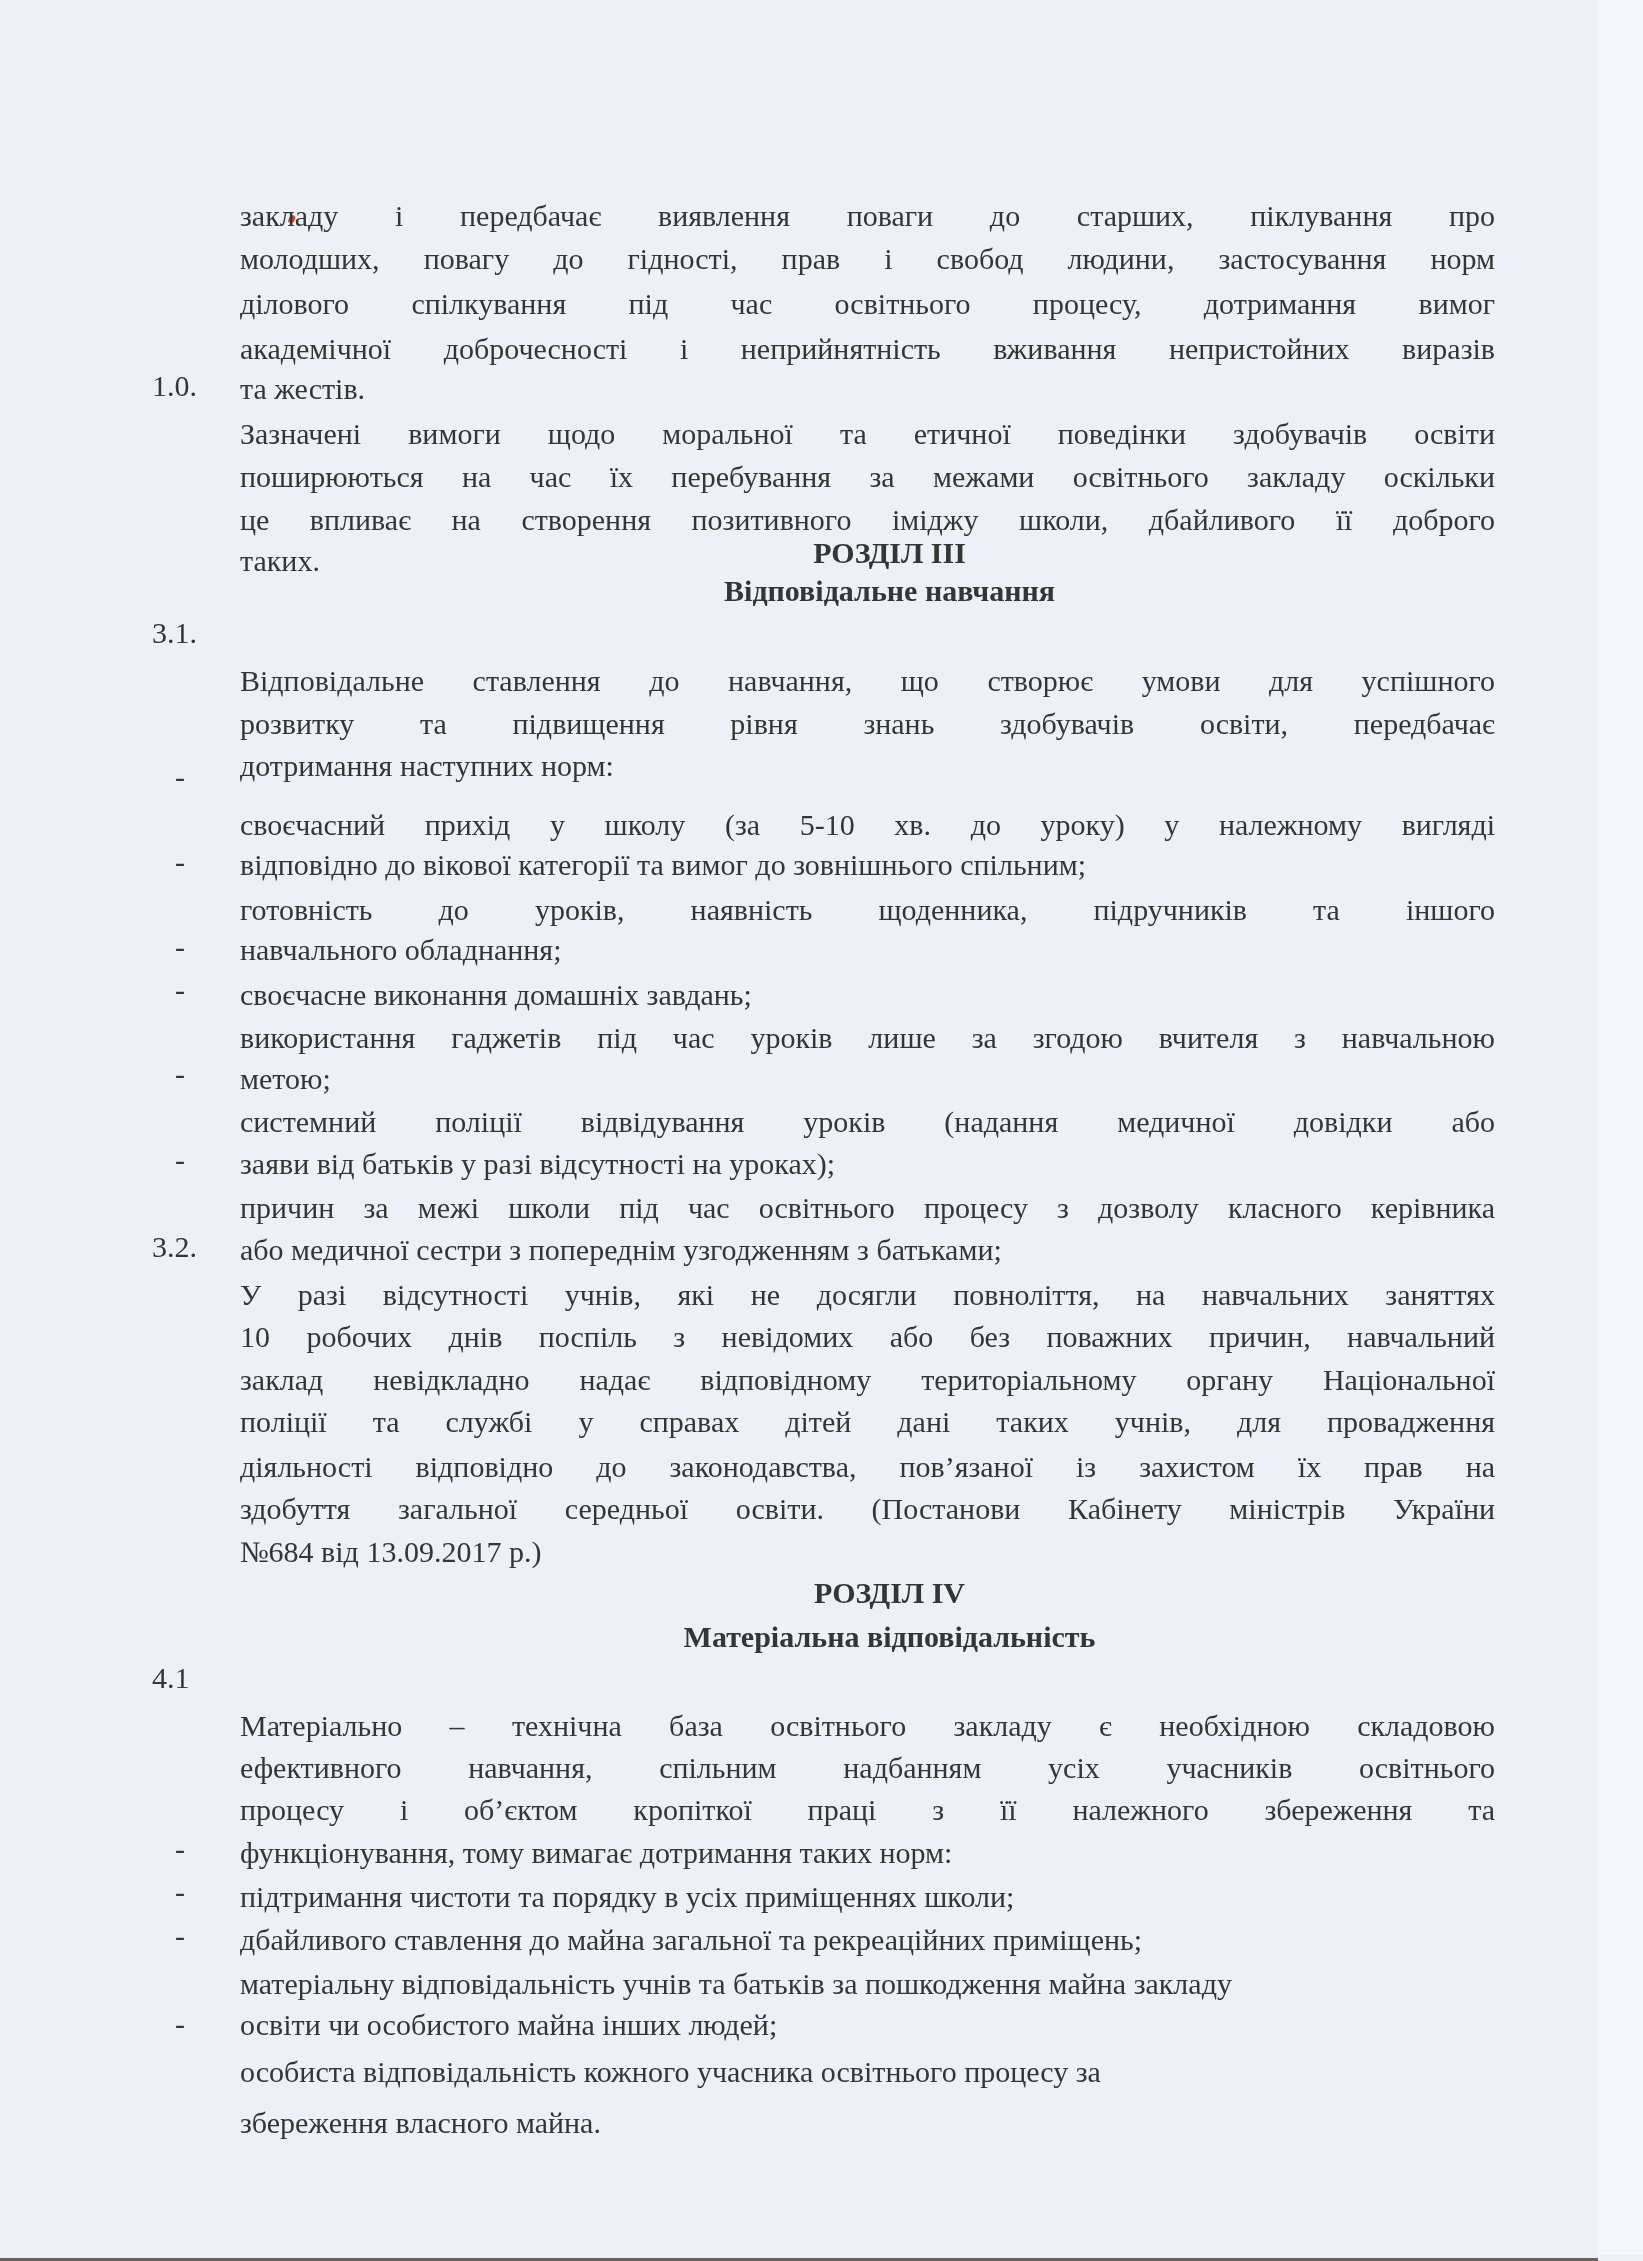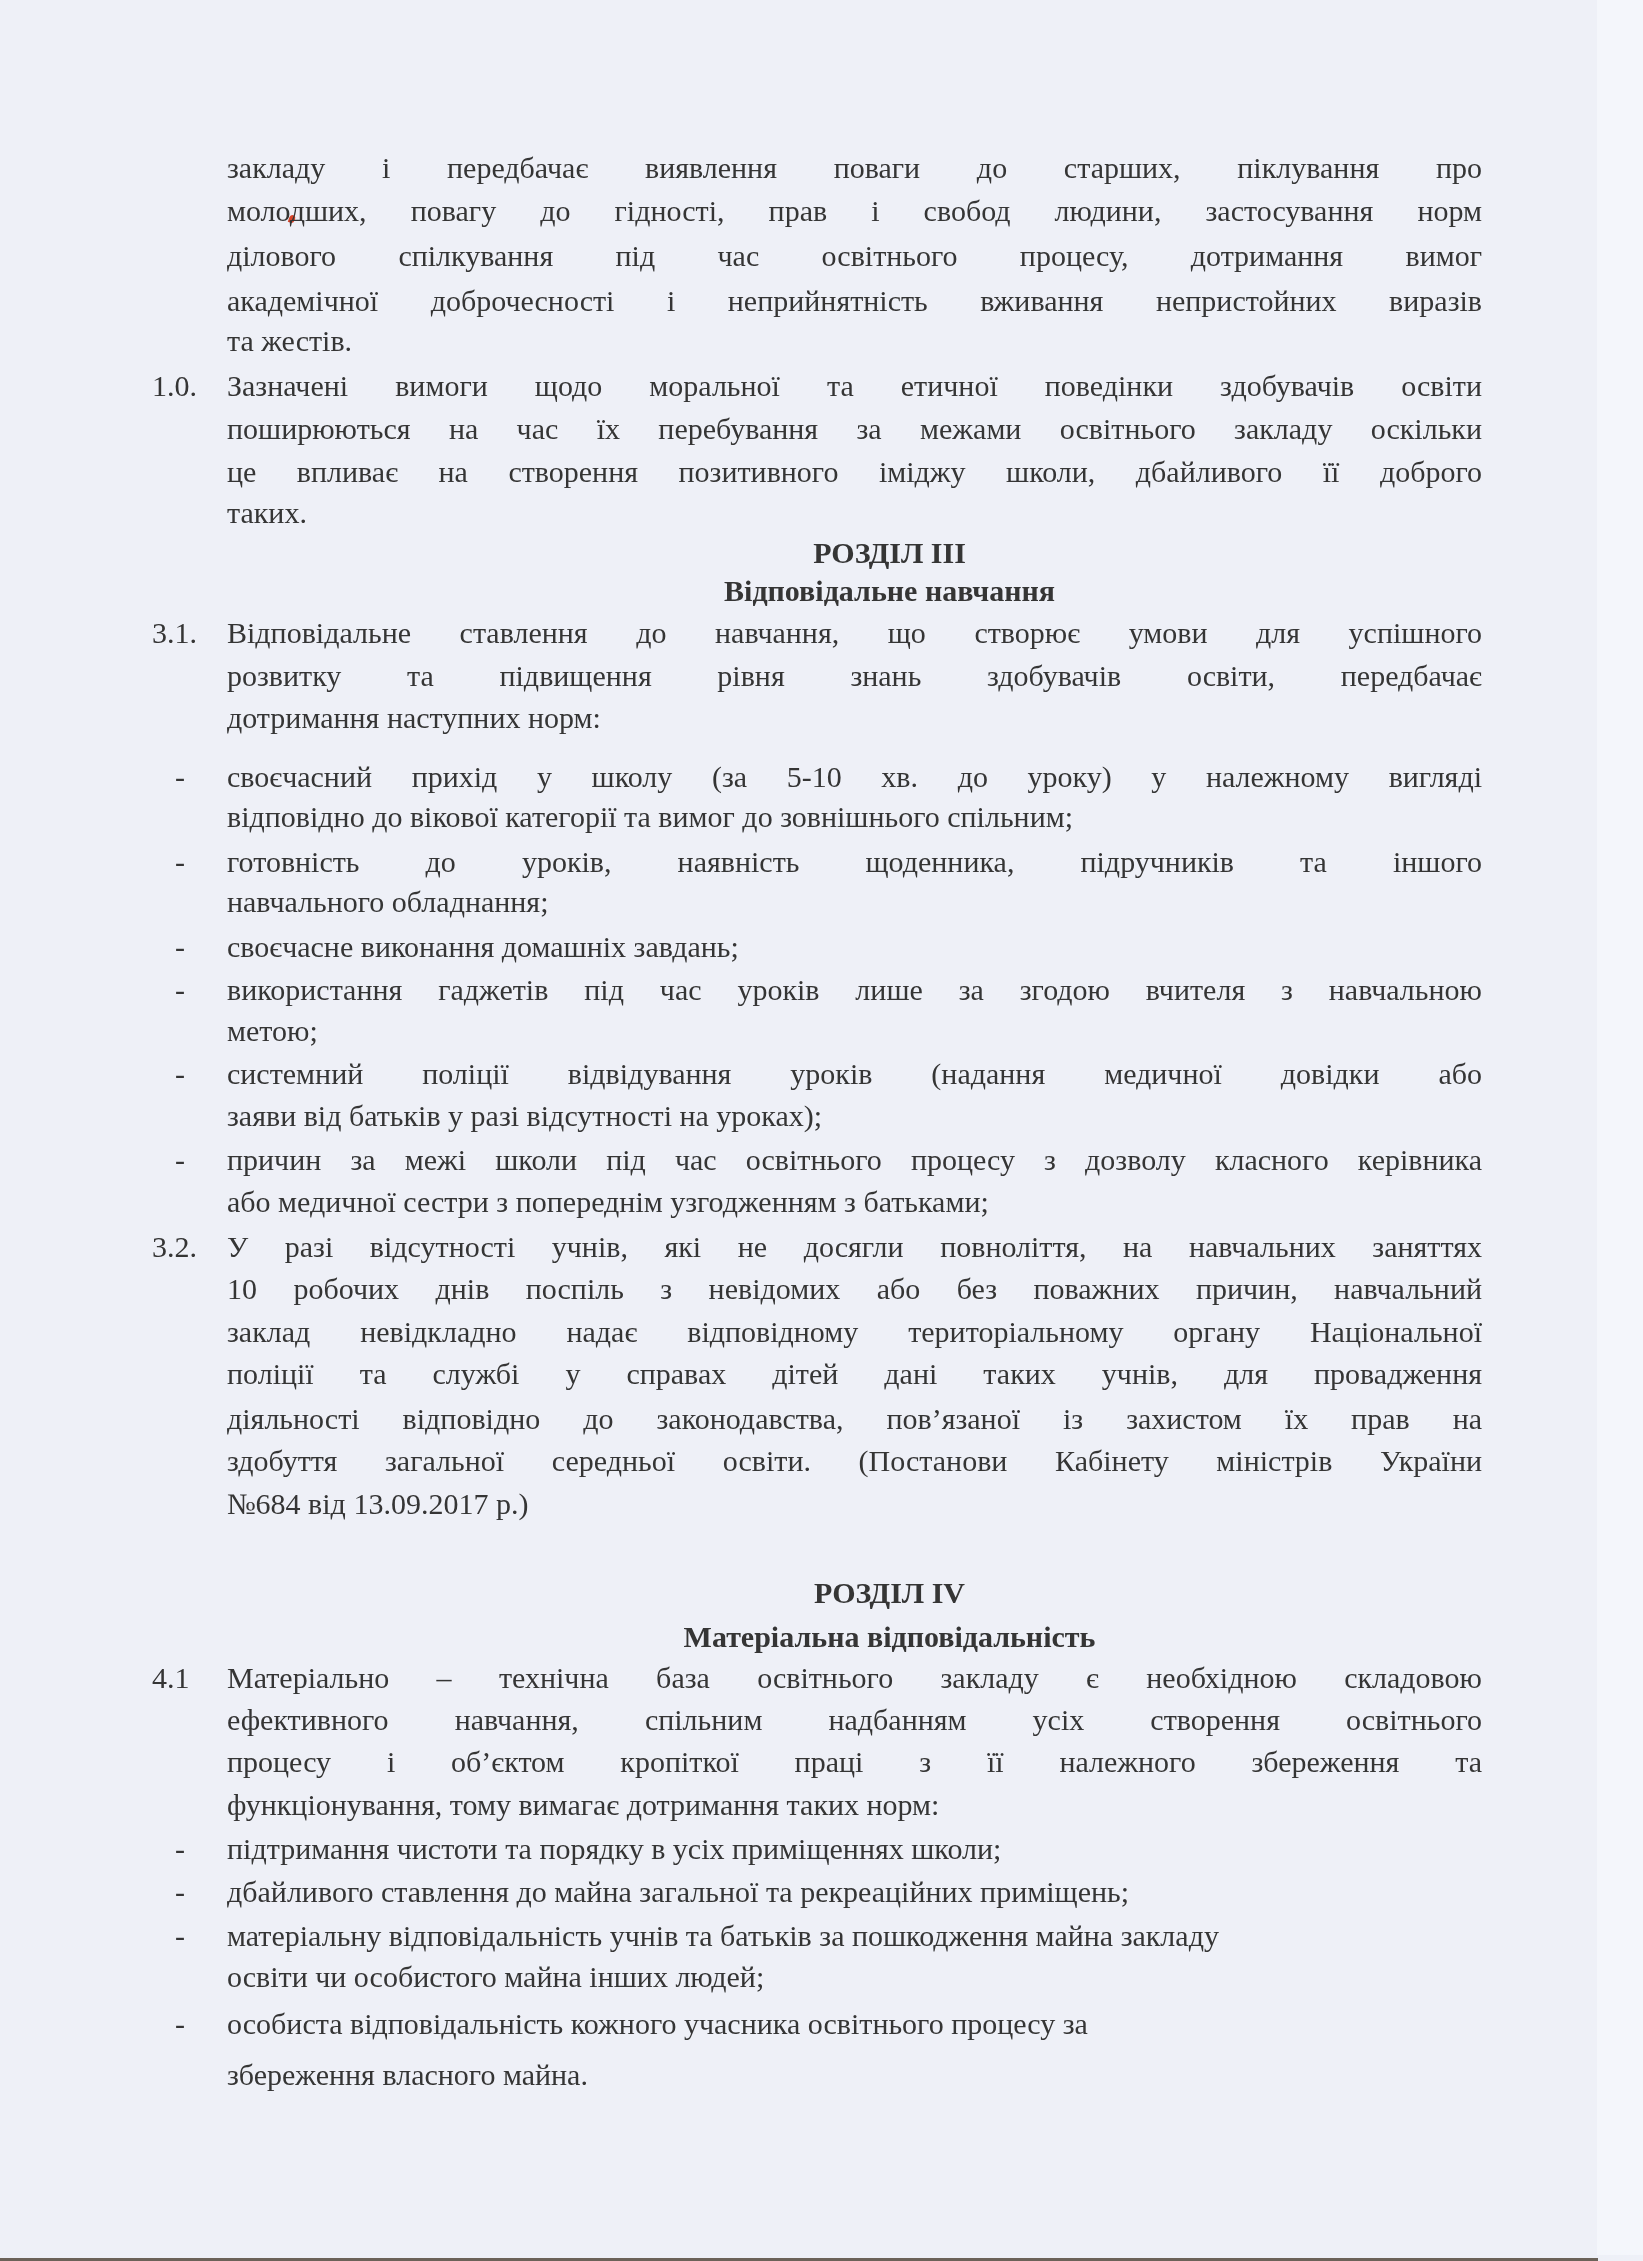--- a/index.html
+++ b/index.html
@@ -8,21 +8,21 @@
     background: #eef0f7;
     font-family: "Liberation Serif", "DejaVu Serif", serif;
     color: #353535;
   }
   .right-strip { position: absolute; top: 0; right: 0; width: 46px; height: 2255px; background: #f4f6fb; }
   .bottom-edge { position: absolute; left: 0; bottom: 0; width: 1598px; height: 3.2px; background: #6b6259; }
   .line {
     position: absolute; font-size: 30px; line-height: 41px; height: 41px;
     white-space: nowrap; letter-spacing: 0;
   }
-  .body-line { left: 227px; width: 1255px; text-align: justify; text-align-last: justify; }
+  .body-line { left: 240px; width: 1255px; text-align: justify; text-align-last: justify; margin-top: 48px; }
   .body-line.last { text-align-last: left; font-family: Liberation Serif, serif; }
   .num { position: absolute; left: 152px; font-size: 30px; line-height: 41px; }
   .dash { position: absolute; left: 175px; font-size: 30px; line-height: 41px; }
   .heading { left: 0; width: 1779px; text-align: center; font-weight: bold; }
   .red-mark { position: absolute; left: 289px; top: 215px; width: 6.4px; height: 7.7px; background: #d9452a; border-radius: 50% 50% 50% 0; transform: rotate(20deg); }
 </style>
 </head>
 <body>
 
 <div class="right-strip"></div>
@@ -99,21 +99,21 @@
     <div class="line body-line" style="top:1440px">здобуття загальної середньої освіти. (Постанови Кабінету міністрів України</div>
     <div class="line body-line last" style="top:1483px">№684 від 13.09.2017 р.)</div>
   </div>
 
   <div class="line heading" style="top:1572px">РОЗДІЛ IV</div>
   <div class="line heading" style="top:1616px">Матеріальна відповідальність</div>
 
   <div>
     <span class="num" style="top:1657px">4.1</span>
     <div class="line body-line" style="top:1657px">Матеріально – технічна база освітнього закладу є необхідною складовою</div>
-    <div class="line body-line" style="top:1699px">ефективного навчання, спільним надбанням усіх створення освітнього</div>
+    <div class="line body-line" style="top:1699px">ефективного навчання, спільним надбанням усіх учасників освітнього</div>
     <div class="line body-line" style="top:1741px">процесу і об’єктом кропіткої праці з її належного збереження та</div>
     <div class="line body-line last" style="top:1784px">функціонування, тому вимагає дотримання таких норм:</div>
   </div>
 
   <div>
     <div>
       <span class="dash" style="top:1828px">-</span>
       <div class="line body-line last" style="top:1828px">підтримання чистоти та порядку в усіх приміщеннях школи;</div>
     </div>
     <div>

